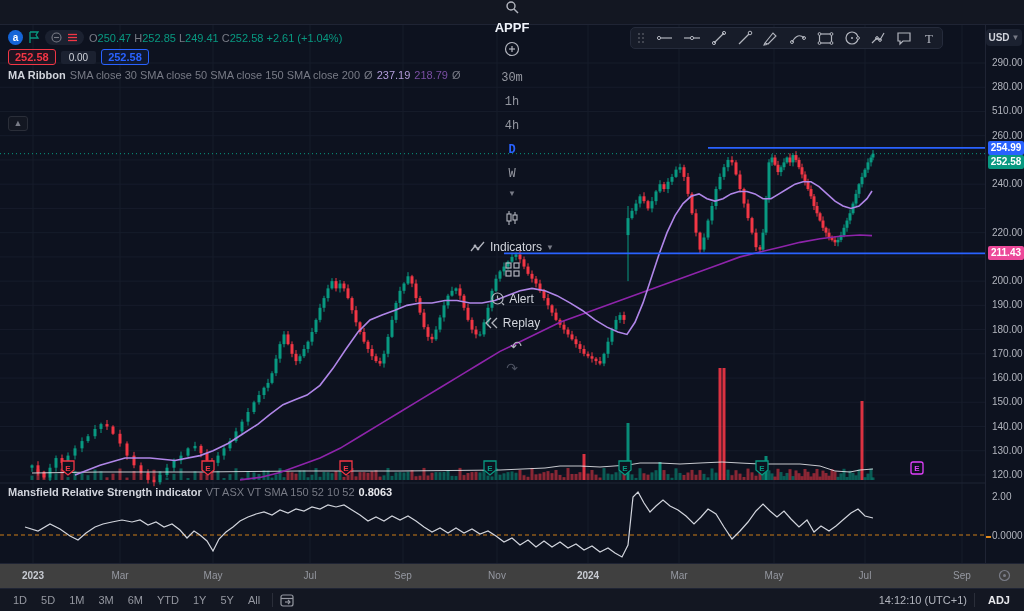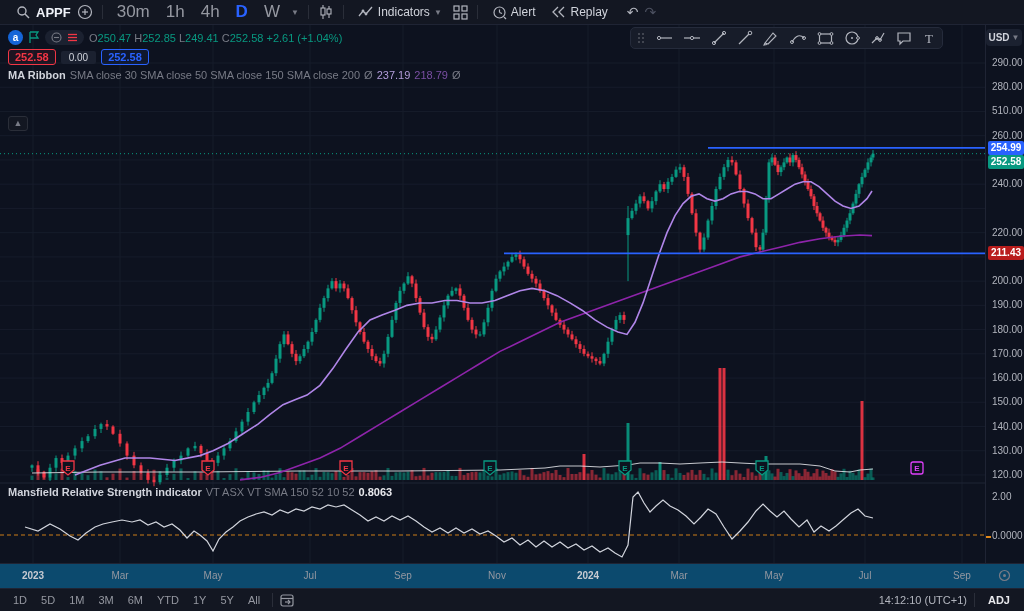--- a/index.html
+++ b/index.html
@@ -1,35 +1,35 @@
 <!DOCTYPE html>
 <html><head>
 <meta charset="utf-8">
 <style>
   * { box-sizing: border-box; margin:0; padding:0; }
   html,body { width:1024px; height:611px; overflow:hidden; }
   body { background:#0d121f; font-family:"Liberation Sans", sans-serif; color:#d1d4dc; position:relative; }
   .bar { position:absolute; left:0; width:1024px; background:#131722; display:flex; align-items:center; }
-  #topbar { top:0; height:25px; border-bottom:1px solid #1f2434; padding:0 16px; gap:6px; z-index:40;}
+  #topbar { top:0; height:25px; border-bottom:1px solid #1f2434; padding:0 16px; gap:6px; z-index:40;flex-direction:column;}
   #bottombar { top:588px; height:23px; border-top:1px solid #1f2434; padding:0 8px; gap:4px; z-index:40;}
   .tb-btn { display:flex; align-items:center; gap:4px; padding:2px 5px; border-radius:3px; color:#d1d4dc; font-size:12px; cursor:pointer; }
   .tb-sym { font-weight:bold; font-size:13px; color:#f0f3fa; }
-  .tf { color:#9598a1; font-size:17px; padding:2px 5px; border-radius:3px; }
+  .tf { color:#9598a1; font-size:12px; padding:2px 5px; border-radius:3px;font-family:Liberation Mono, monospace; }
   .tf.active { color:#2962ff; font-weight:bold; }
   .sep-v { width:1px; height:14px; background:#2a2e39; margin:0 3px; }
   .chev { color:#787b86; font-size:8px; }
   .dim { color:#4c5160; }
   svg.ico { display:block; }
   
   #chart-wrap { position:absolute; left:0; top:25px; width:1024px; height:538px; }
   #chart-svg { position:absolute; left:0; top:0; }
   #price-scale { position:absolute; left:985px; top:0; width:39px; height:538px; border-left:1px solid #1f2434; font-size:10px; color:#b2b5be; }
   #price-scale .ptick { position:absolute; left:6px; }
   .axis-label { position:absolute; left:2px; width:36px; text-align:center; font-size:10px; font-weight:bold; color:#fff; border-radius:2px; height:14px; line-height:14px; }
-  #time-axis { position:absolute; left:0; top:563px; width:1024px; height:25px; border-top:1px solid #1f2434; font-size:10px; color:#9598a1; background:#0c4a6e; z-index:30;}
+  #time-axis { position:absolute; left:0; top:563px; width:1024px; height:25px; border-top:1px solid #1f2434; font-size:10px; color:#9598a1; background:#404040; z-index:30;}
   #time-axis .ttick { position:absolute; top:6px; transform:translateX(-50%); }
   #time-axis .ttick.major { color:#c7cad1; font-weight:bold; }
   
   #legend { position:absolute; left:8px; top:5px; z-index:20; }
   .lrow { display:flex; align-items:center; gap:5px; margin-bottom:4px; }
   .logo { width:15px; height:15px; border-radius:50%; background:#1565d8; color:#fff; font-size:10px; font-weight:bold; text-align:center; line-height:15px; }
   .title-txt { font-size:13px; color:#e8e9ed; }
   .pill { background:#1b2130; border-radius:8px; display:flex; align-items:center; gap:5px; padding:2px 6px; }
   .quote-box { font-size:11px; font-weight:bold; padding:1px 6px; border-radius:3px; border:1px solid; }
   .sell { color:#f23645; border-color:#f23645; background:rgba(242,54,69,.07); }
@@ -924,21 +924,21 @@
       <span class="ptick" style="top: 274.35px;">190.00</span>
       <span class="ptick" style="top: 298.585px;">180.00</span>
       <span class="ptick" style="top: 322.82px;">170.00</span>
       <span class="ptick" style="top: 347.055px;">160.00</span>
       <span class="ptick" style="top: 371.29px;">150.00</span>
       <span class="ptick" style="top: 395.525px;">140.00</span>
       <span class="ptick" style="top: 419.76px;">130.00</span>
       <span class="ptick" style="top: 443.995px;">120.00</span>
       <div class="axis-label" style="top: 115.847px; background: rgb(41, 98, 255);">254.99</div>
       <div class="axis-label" style="top: 129.847px; background: rgb(8, 153, 129);">252.58</div>
-      <div class="axis-label" style="top: 221.414px; background: #b91c1c;">211.43</div>
+      <div class="axis-label" style="top: 221.414px; background: #ec4899;">211.43</div>
       <span class="ptick" style="top: 466px;">2.00</span>
       <span class="ptick" style="top: 505px;">0.0000</span>
       <div style="position: absolute; left: 0px; width: 5px; height: 2px; background: rgb(224, 136, 25); top: 511px;"></div>
     </div>
 </div>
 
 <div id="time-axis">
   <span id="goto-icon">
       <svg class="ico" width="13" height="13" viewBox="0 0 13 13">
         <circle cx="6.5" cy="6.5" r="5" fill="none" stroke="#787b86" stroke-width="1.2"></circle>

